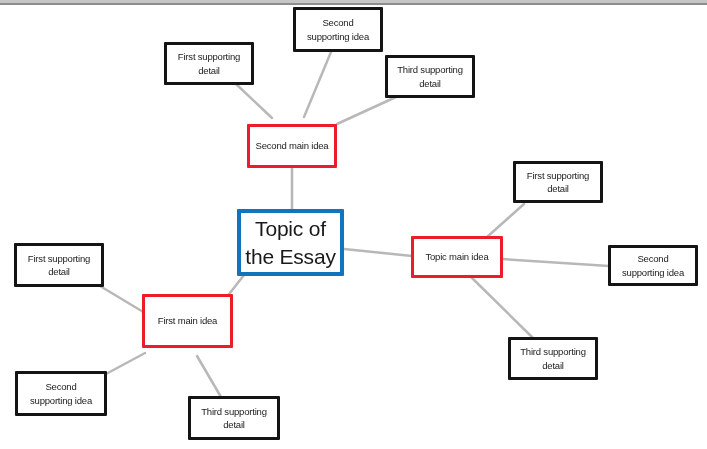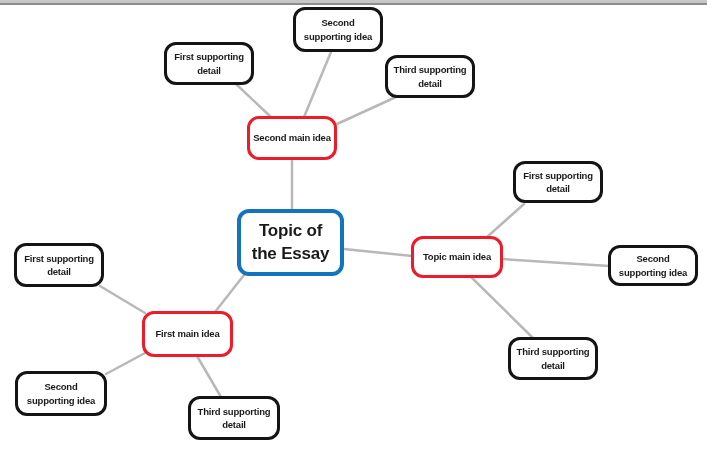--- a/index.html
+++ b/index.html
@@ -54,22 +54,22 @@
   }
   .node {
     position: absolute;
     z-index: 2;
     display: flex;
     align-items: center;
     justify-content: center;
     text-align: center;
     background: #ffffff;
     color: var(--text, #1a1a1a);
-    font-weight: bold;
-    border-radius: 12px;
+    font-weight: normal;
+    border-radius: 1px;
     box-sizing: border-box;
     white-space: pre-line;
     cursor: default;
   }
   .node .label {
     display: block;
     width: 100%;
   }
   .detail {
     border: 3.5px solid var(--detail-border, #141414);
@@ -78,28 +78,28 @@
     line-height: 1.4;
   }
   .main {
     border: 3.5px solid var(--main-idea-border, #ed1c2a);
     font-size: 9.5px;
     letter-spacing: -0.2px;
     line-height: 1.3;
   }
   .topic {
     border: 4px solid var(--topic-border, #1274bc);
-    font-size: 17px;
+    font-size: 21px;
     letter-spacing: -0.2px;
     line-height: 1.3;
   }
   
   #node-topic { left: 237px; top: 209px; width: 107px; height: 67px; }
-  #node-main1 { left: 142px; top: 311px; width: 91px;  height: 46px; }
-  #node-main2 { left: 247px; top: 116px; width: 90px;  height: 44px; }
+  #node-main1 { left: 142px; top: 294px; width: 91px;  height: 54px; }
+  #node-main2 { left: 247px; top: 124px; width: 90px;  height: 44px; }
   #node-main3 { left: 411px; top: 236px; width: 92px;  height: 42px; }
   #node-b1d1  { left: 14px;  top: 243px; width: 90px;  height: 44px; }
   #node-b1d2  { left: 15px;  top: 371px; width: 92px;  height: 45px; }
   #node-b1d3  { left: 188px; top: 396px; width: 92px;  height: 44px; }
   #node-b2d1  { left: 164px; top: 42px;  width: 90px;  height: 43px; }
   #node-b2d2  { left: 293px; top: 7px;   width: 90px;  height: 45px; }
   #node-b2d3  { left: 385px; top: 55px;  width: 90px;  height: 43px; }
   #node-b3d1  { left: 513px; top: 161px; width: 90px;  height: 42px; }
   #node-b3d2  { left: 608px; top: 245px; width: 90px;  height: 41px; }
   #node-b3d3  { left: 508px; top: 337px; width: 90px;  height: 43px; }

